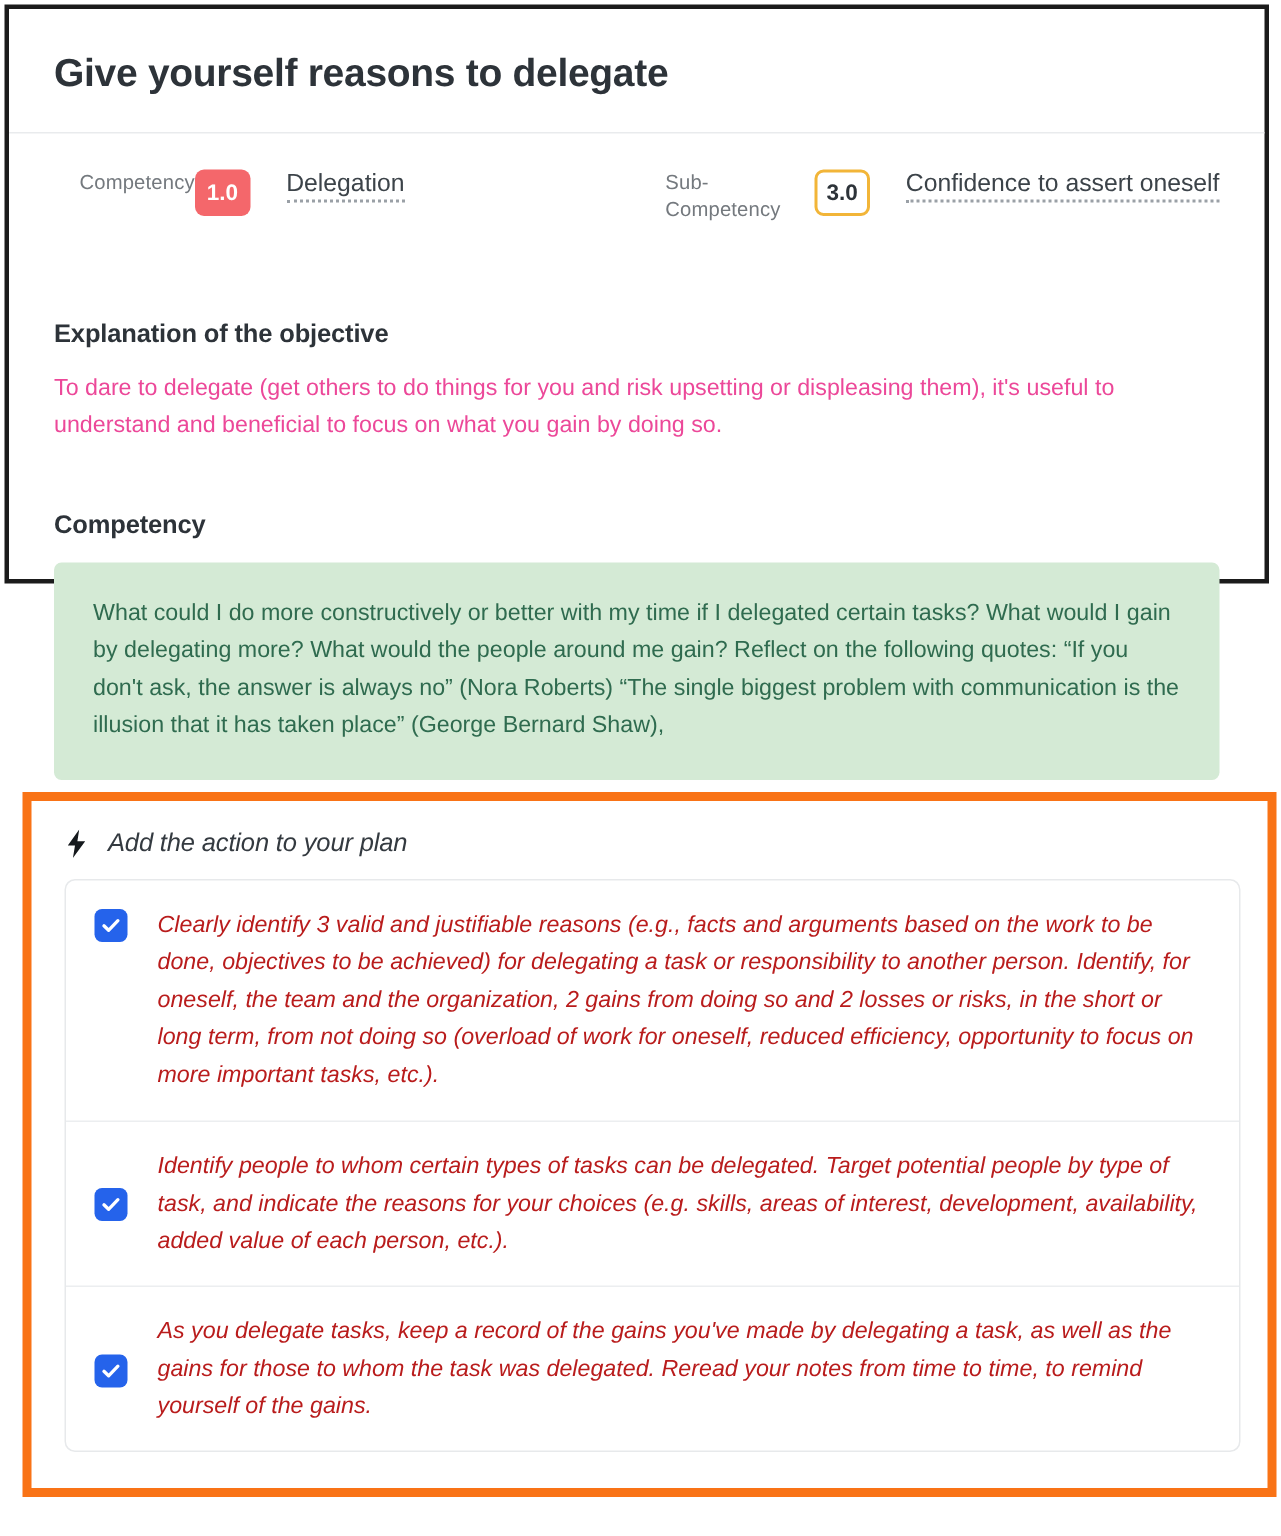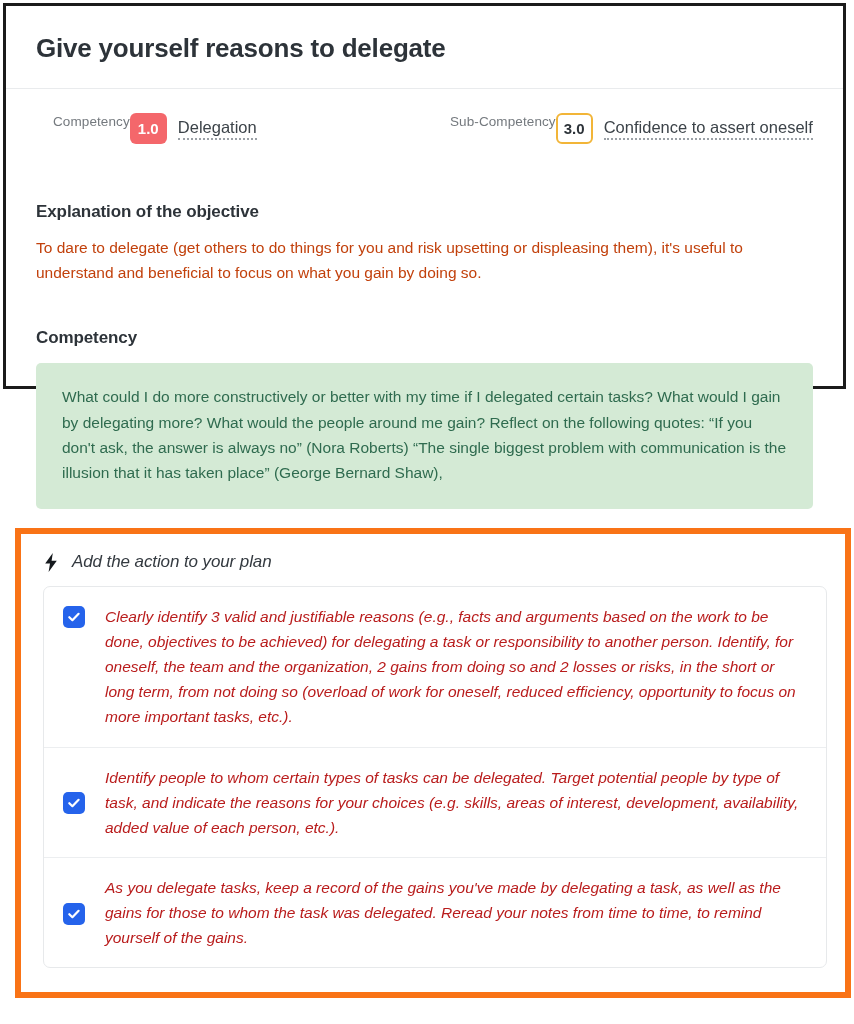--- a/index.html
+++ b/index.html
@@ -62,21 +62,22 @@
   .comp-caption {
     font-size: 13.5px;
     color: #74797e;
     line-height: 1.3;
     margin-bottom: 7px;
     letter-spacing: 0.1px;
   }
 
   .comp-value {
     display: flex;
-    align-items: center;
+    align-items: flex-start;
+    gap: 13px;
   }
 
   .badge {
     display: inline-flex;
     align-items: center;
     justify-content: center;
     width: 37px;
     height: 31px;
     border-radius: 6px;
     font-size: 15px;
@@ -111,21 +112,21 @@
     font-size: 17px;
     font-weight: bold;
     color: #2d3339;
     margin: 0;
     letter-spacing: -0.1px;
   }
   #explanation-section { padding-top: 58px; }
   .section-body {
     font-size: 15.5px;
     line-height: 1.62;
-    color: #c2410c;
+    color: #ec4899;
     margin: 13px 0 0 0;
     max-width: 790px;
   }
 
   #reflexion-section { padding-top: 43px; }
 
   .reflexion-box {
     margin-top: 15px;
     background: #d4ead5;
     border-radius: 5px;

